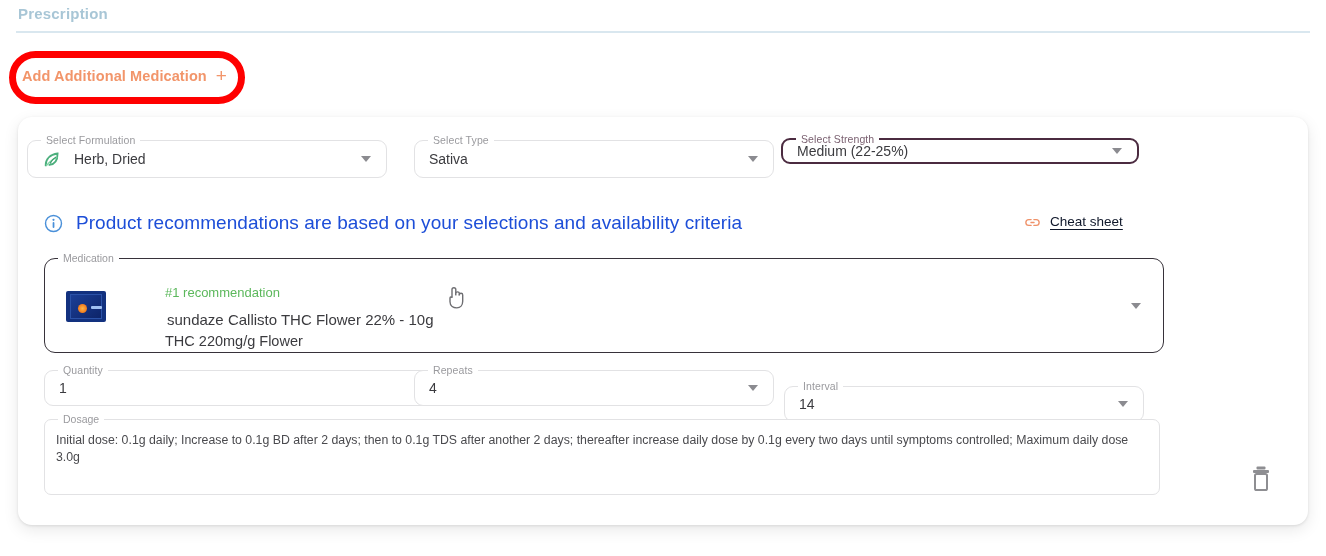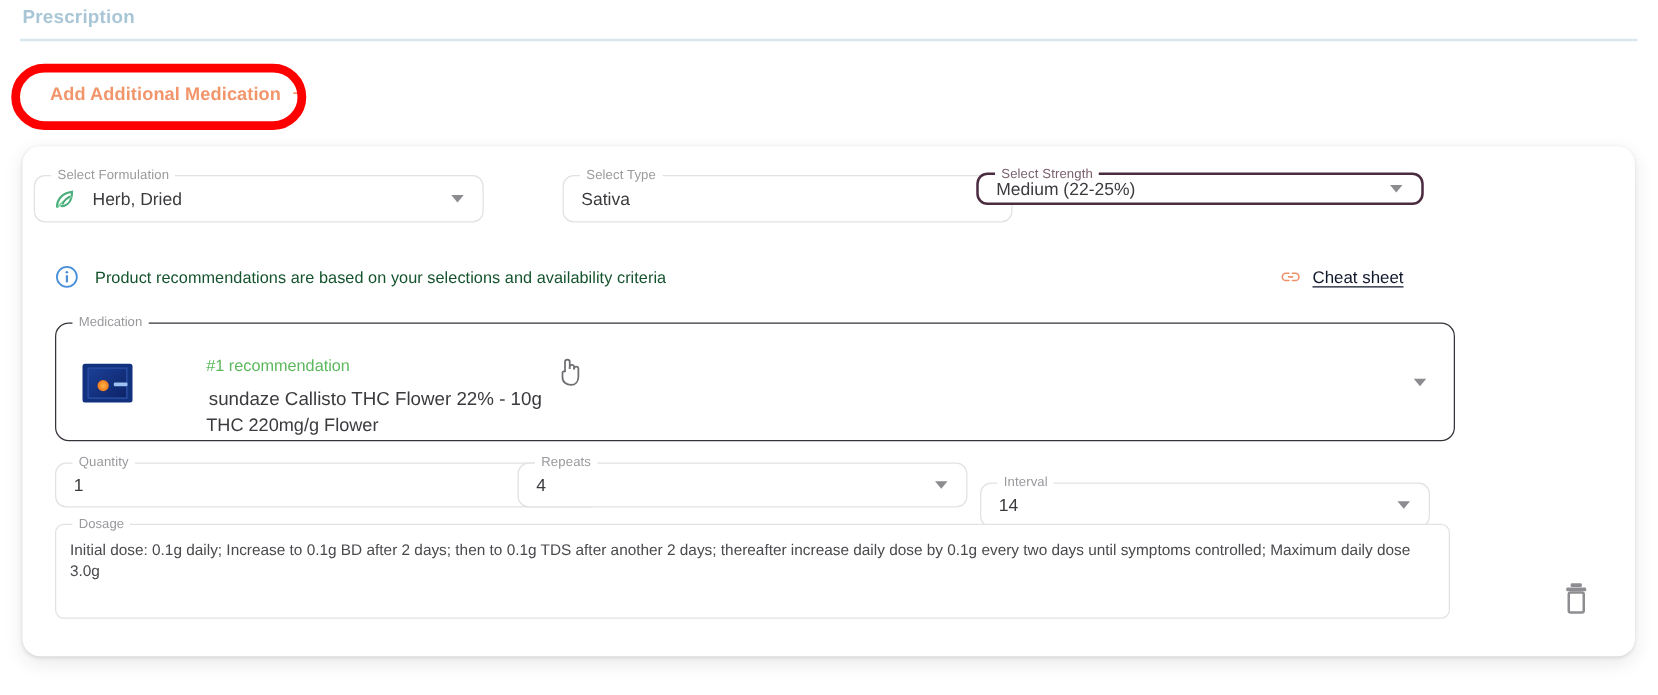--- a/index.html
+++ b/index.html
@@ -18,21 +18,21 @@
     font-size: 15px; font-weight: 700; letter-spacing: .2px;
     color: #a8c6d6;
   }
   .header-divider {
     position: absolute; left: 16px; top: 31px;
     width: 1294px; height: 2px; background: #d9e7ef;
   }
 
   
   .add-med {
-    position: absolute; left: 40px; top: 66px;
+    position: absolute; left: 22px; top: 66px;
     display: flex; align-items: center; gap: 9px;
     color: #f2956a; font-size: 14.5px; font-weight: 600;
     letter-spacing: .1px; cursor: pointer; background: transparent;
     border: none; padding: 0;
   }
   .add-med .plus { font-size: 19px; font-weight: 400; line-height: 1; color:#f2956a; }
 
   .annot-ellipse {
     position: absolute; left: 9px; top: 51px;
     width: 236px; height: 53px;
@@ -82,21 +82,21 @@
     transform: translateY(-50%);
     width: 22px; height: 22px;
   }
 
   
   .info-row {
     position: absolute; left: 44px; top: 211px;
     display: flex; align-items: center; gap: 13px;
   }
   .info-icon { width: 19px; height: 19px; }
-  .info-text { font-size: 13px; color: #14532d; letter-spacing: .05px; }
+  .info-text { font-size: 19px; color: #1d4ed8; letter-spacing: .05px; }
 
   .cheat {
     position: absolute; left: 1024px; top: 213px;
     display: flex; align-items: center; gap: 9px;
     cursor: pointer;
   }
   .cheat-label {
     font-size: 13.5px; color: #0f172a;
     text-decoration: underline; text-underline-offset: 2.5px;
   }
@@ -203,21 +203,21 @@
         <svg viewBox="0 0 24 24" width="22" height="22">
           <path d="M4 19c0-7 5-12 13-13 0 8-4 12-9 12.5" fill="none" stroke="#4caf7d" stroke-width="2" stroke-linecap="round"></path>
           <path d="M5 19c3-4 7-7 11-8.5" fill="none" stroke="#7ed6a5" stroke-width="1.6" stroke-linecap="round"></path>
           <path d="M9 16.5c1.5-3 3-5 6-6.5" fill="none" stroke="#3f9e6e" stroke-width="1.3" stroke-linecap="round"></path>
         </svg>
       </span>
       <span class="value with-icon">Herb, Dried</span>
       <span class="caret"></span>
     </div>
 
-    <div class="field" style="left:396px; top:23px; width:360px; height:38px;margin-left:36px;">
+    <div class="field" style="left:396px; top:23px; width:360px; height:38px;">
       <span class="legend">Select Type</span>
       <span class="value">Sativa</span>
       <span class="caret"></span>
     </div>
 
     <div class="field focused" style="left:763px; top:11px; width:358px; height:26px;margin-top:10px;">
       <span class="legend">Select Strength</span>
       <span class="value">Medium (22-25%)</span>
       <span class="caret"></span>
     </div>

